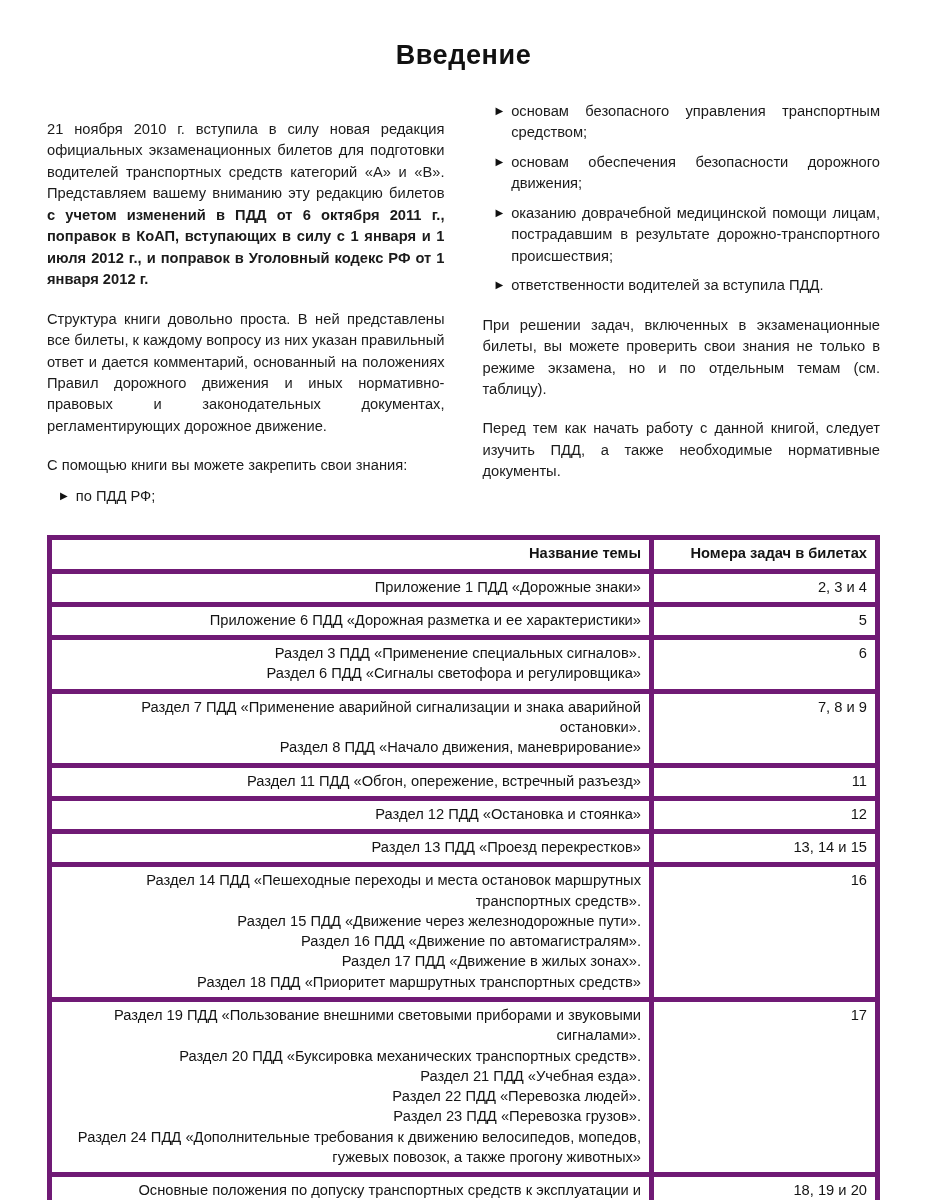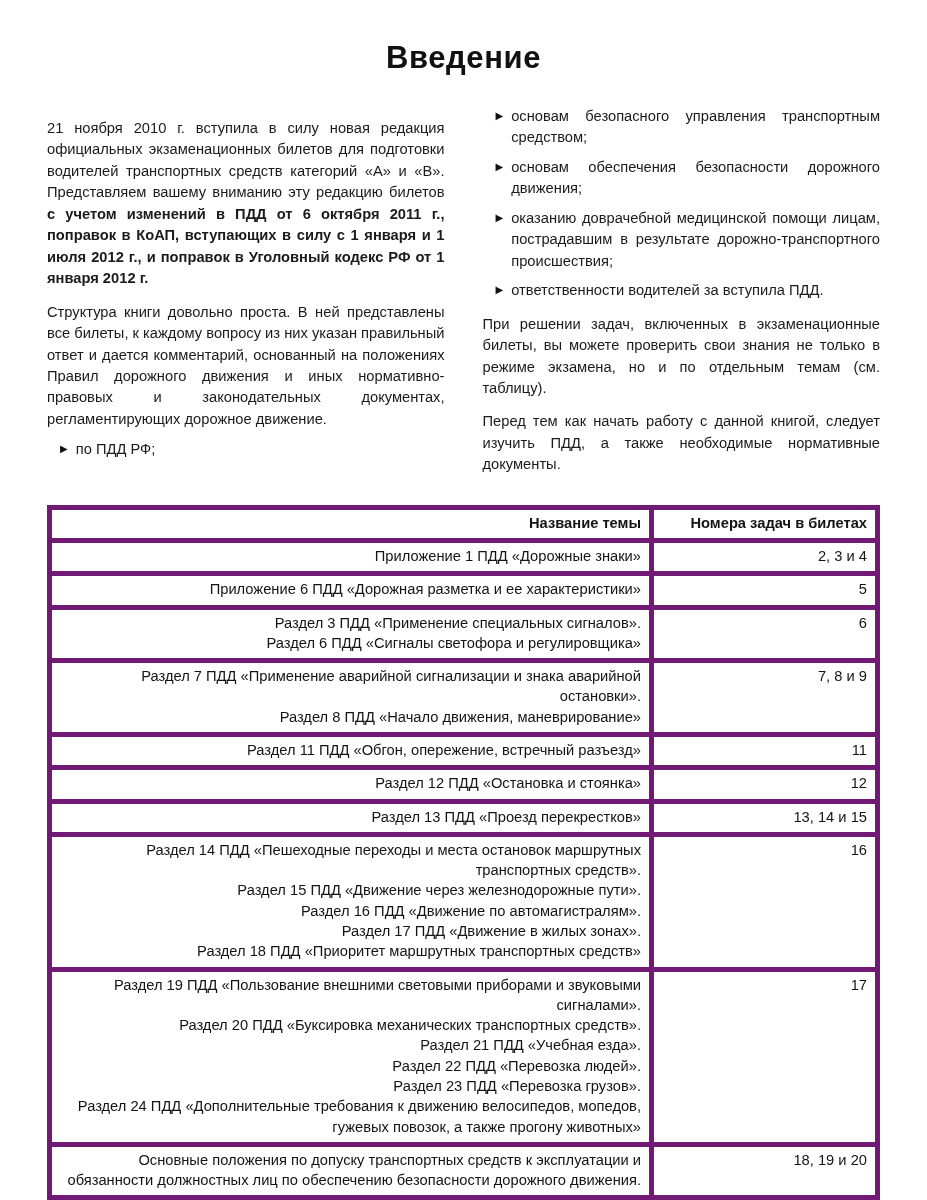--- a/index.html
+++ b/index.html
@@ -11,39 +11,39 @@
     -webkit-font-smoothing: antialiased;
   }
   .page {
     width: 927px;
     min-height: 1200px;
     padding: 34px 47px 40px 47px;
     background: #ffffff;
   }
   .title {
     text-align: center;
-    font-size: 31px;
+    font-size: 27px;
     font-weight: 800;
     letter-spacing: 0.6px;
     margin: 6px 0 30px 0;
     color: #111;
   }
   .columns {
     display: flex;
     gap: 38px;
     margin-bottom: 20px;
   }
   .col {
     flex: 1 1 0;
     font-size: 14.7px;
     line-height: 1.46;
     text-align: justify;
     hyphens: auto;
   }
-  .col p { margin: 12px 0 9px 0; }
+  .col p { margin: 18px 0 9px 0; }
   .bullet {
     display: flex;
     gap: 8px;
     padding-left: 13px;
     margin: 0 0 8px 0;
     text-align: justify;
   }
   .bullet .marker {
     flex: 0 0 auto;
     font-size: 10px;
@@ -73,20 +73,21 @@
 
 <div class="page">
 
   <h1 class="title">Введение</h1>
 
   <div class="columns">
 
     <div class="col">
       <p><span>21 ноября 2010 г. вступила в силу новая редакция официальных экзаменационных билетов для подготовки водителей транспортных средств категорий «А» и «В». Представляем вашему вниманию эту редакцию билетов </span><b>с учетом изменений в ПДД от 6 октября 2011 г., поправок в КоАП, вступающих в силу с 1 января и 1 июля 2012 г., и поправок в Уголовный кодекс РФ от 1 января 2012 г.</b></p>
       <p>Структура книги довольно проста. В ней представлены все билеты, к каждому вопросу из них указан правильный ответ и дается комментарий, основанный на положениях Правил дорожного движения и иных нормативно-правовых и законодательных документах, регламентирующих дорожное движение.</p>
+      <p>С помощью книги вы можете закрепить свои знания:</p>
       <div class="bullet">
         <span class="marker">▶</span>
         <span class="btxt">по ПДД РФ;</span>
       </div>
     </div>
 
     <div class="col">
       <div class="bullet">
         <span class="marker">▶</span>
         <span class="btxt">основам безопасного управления транспортным средством;</span>

